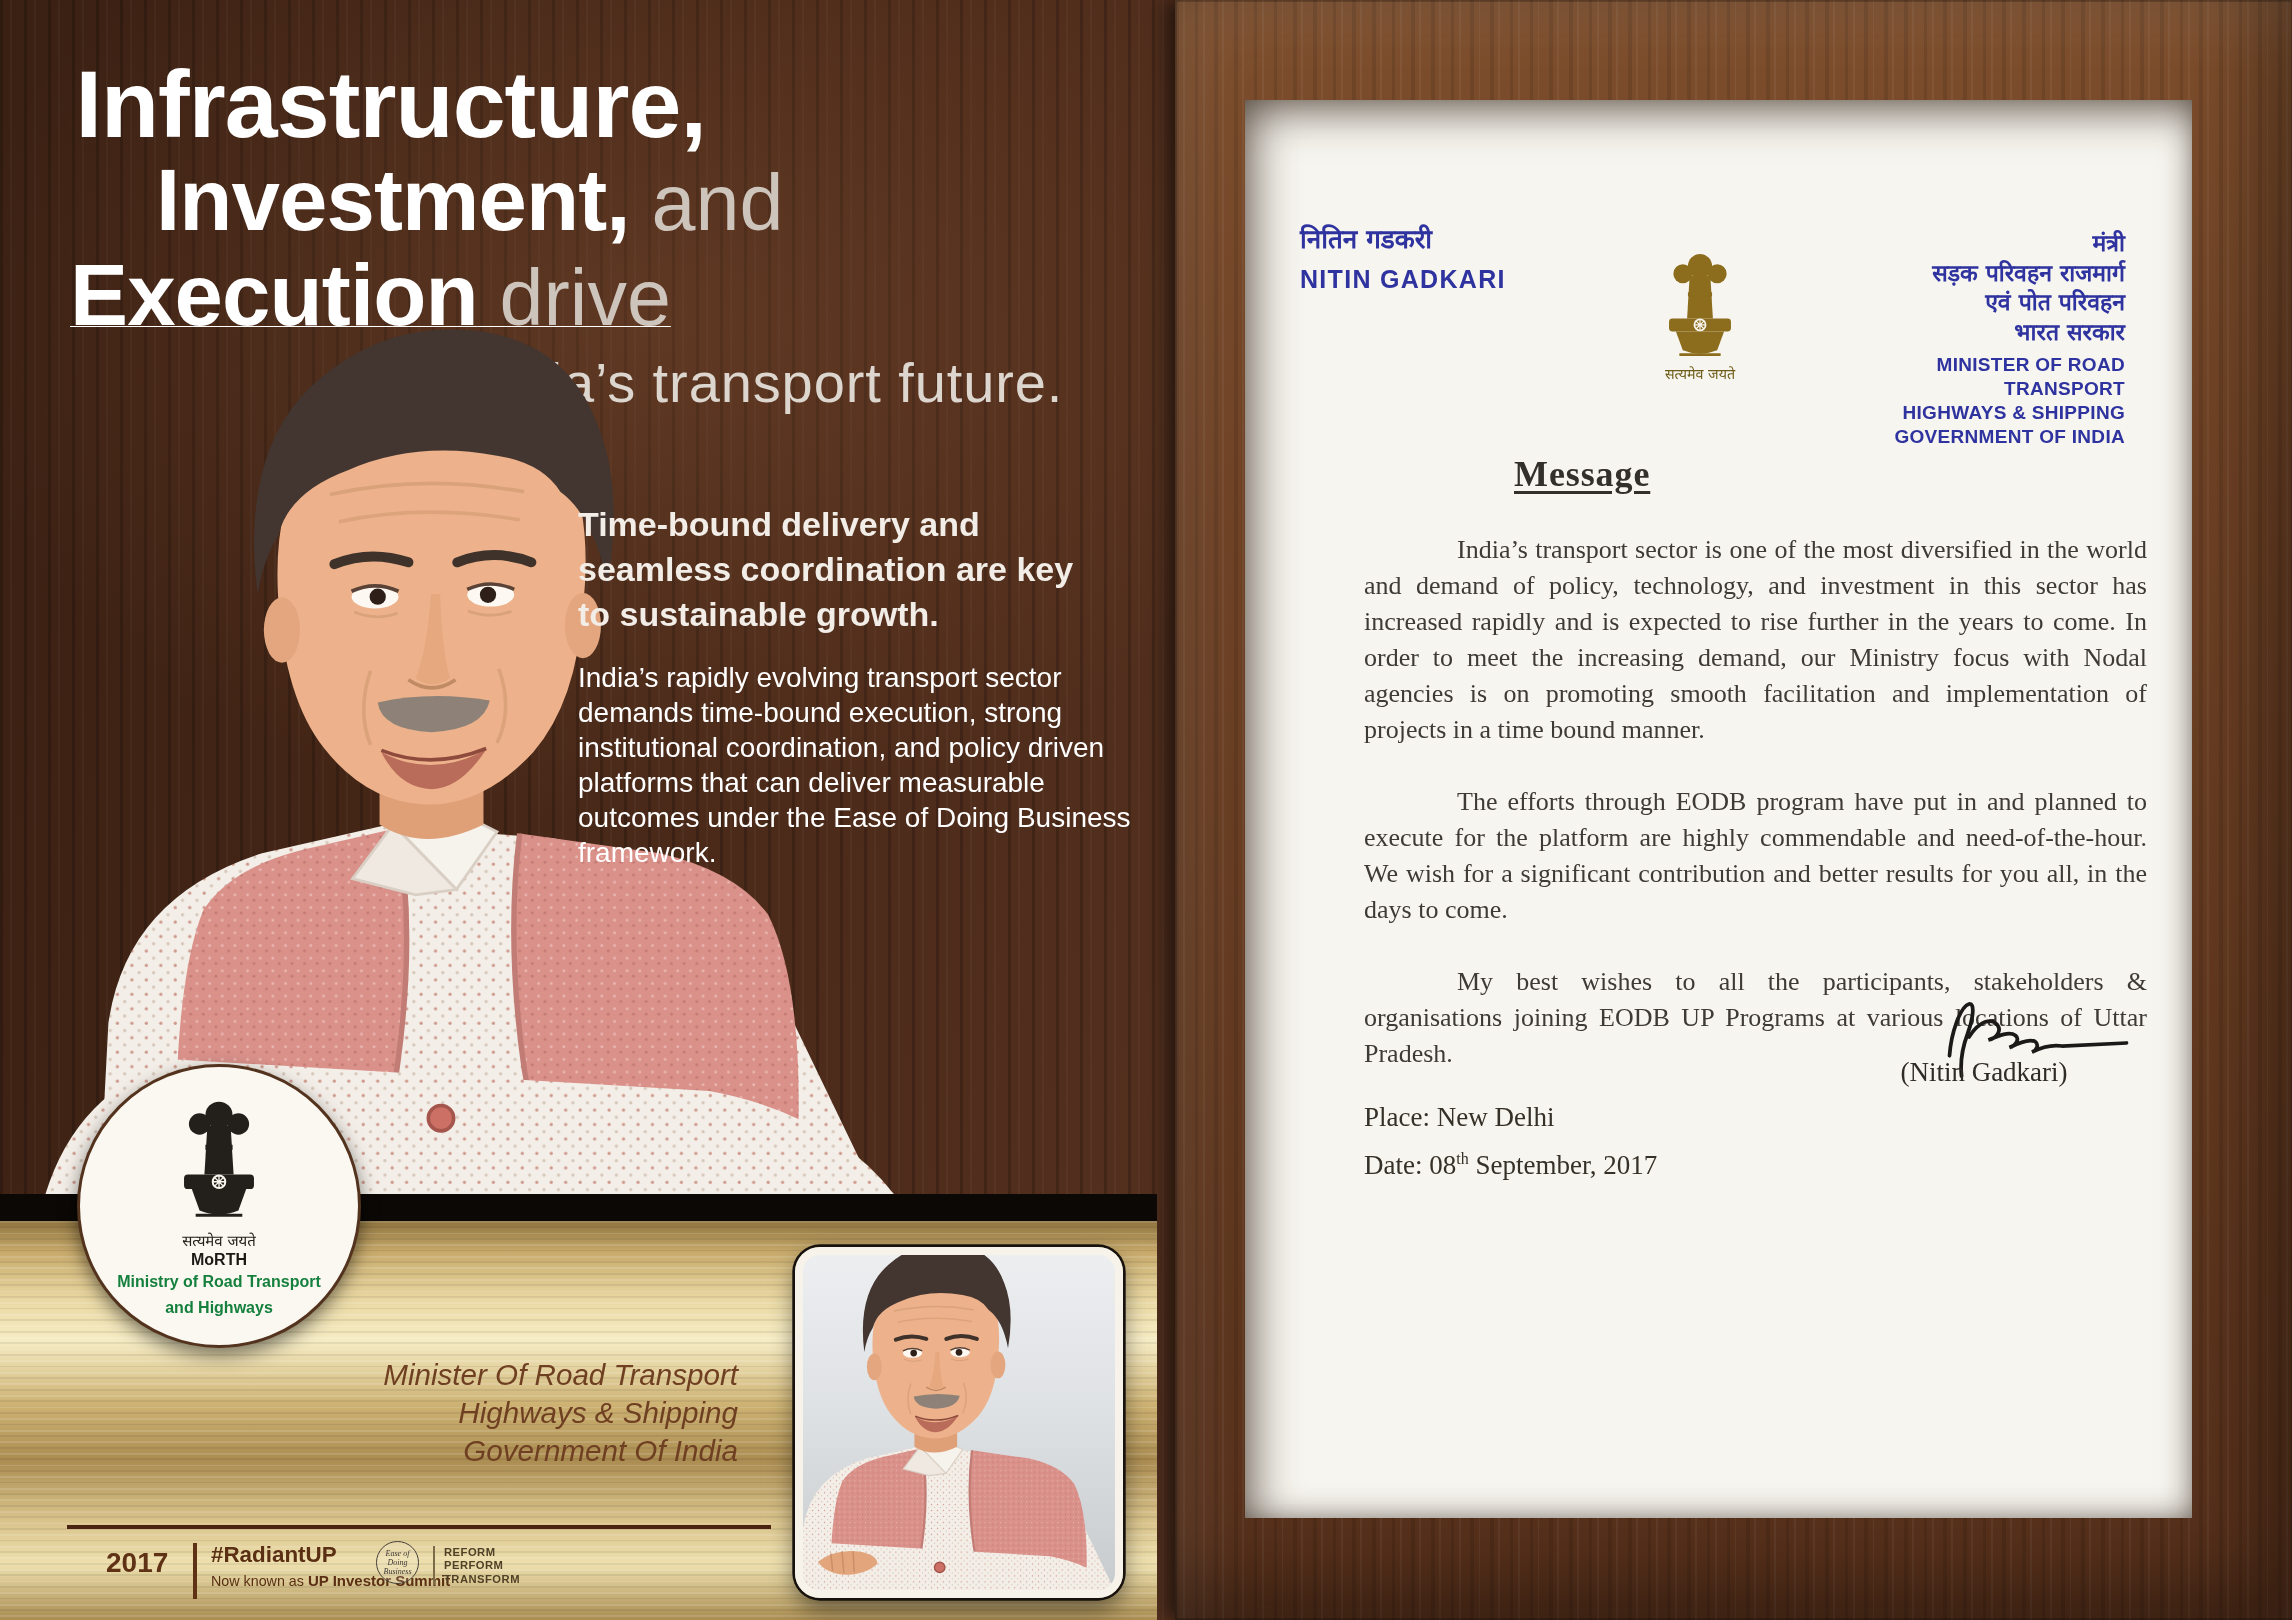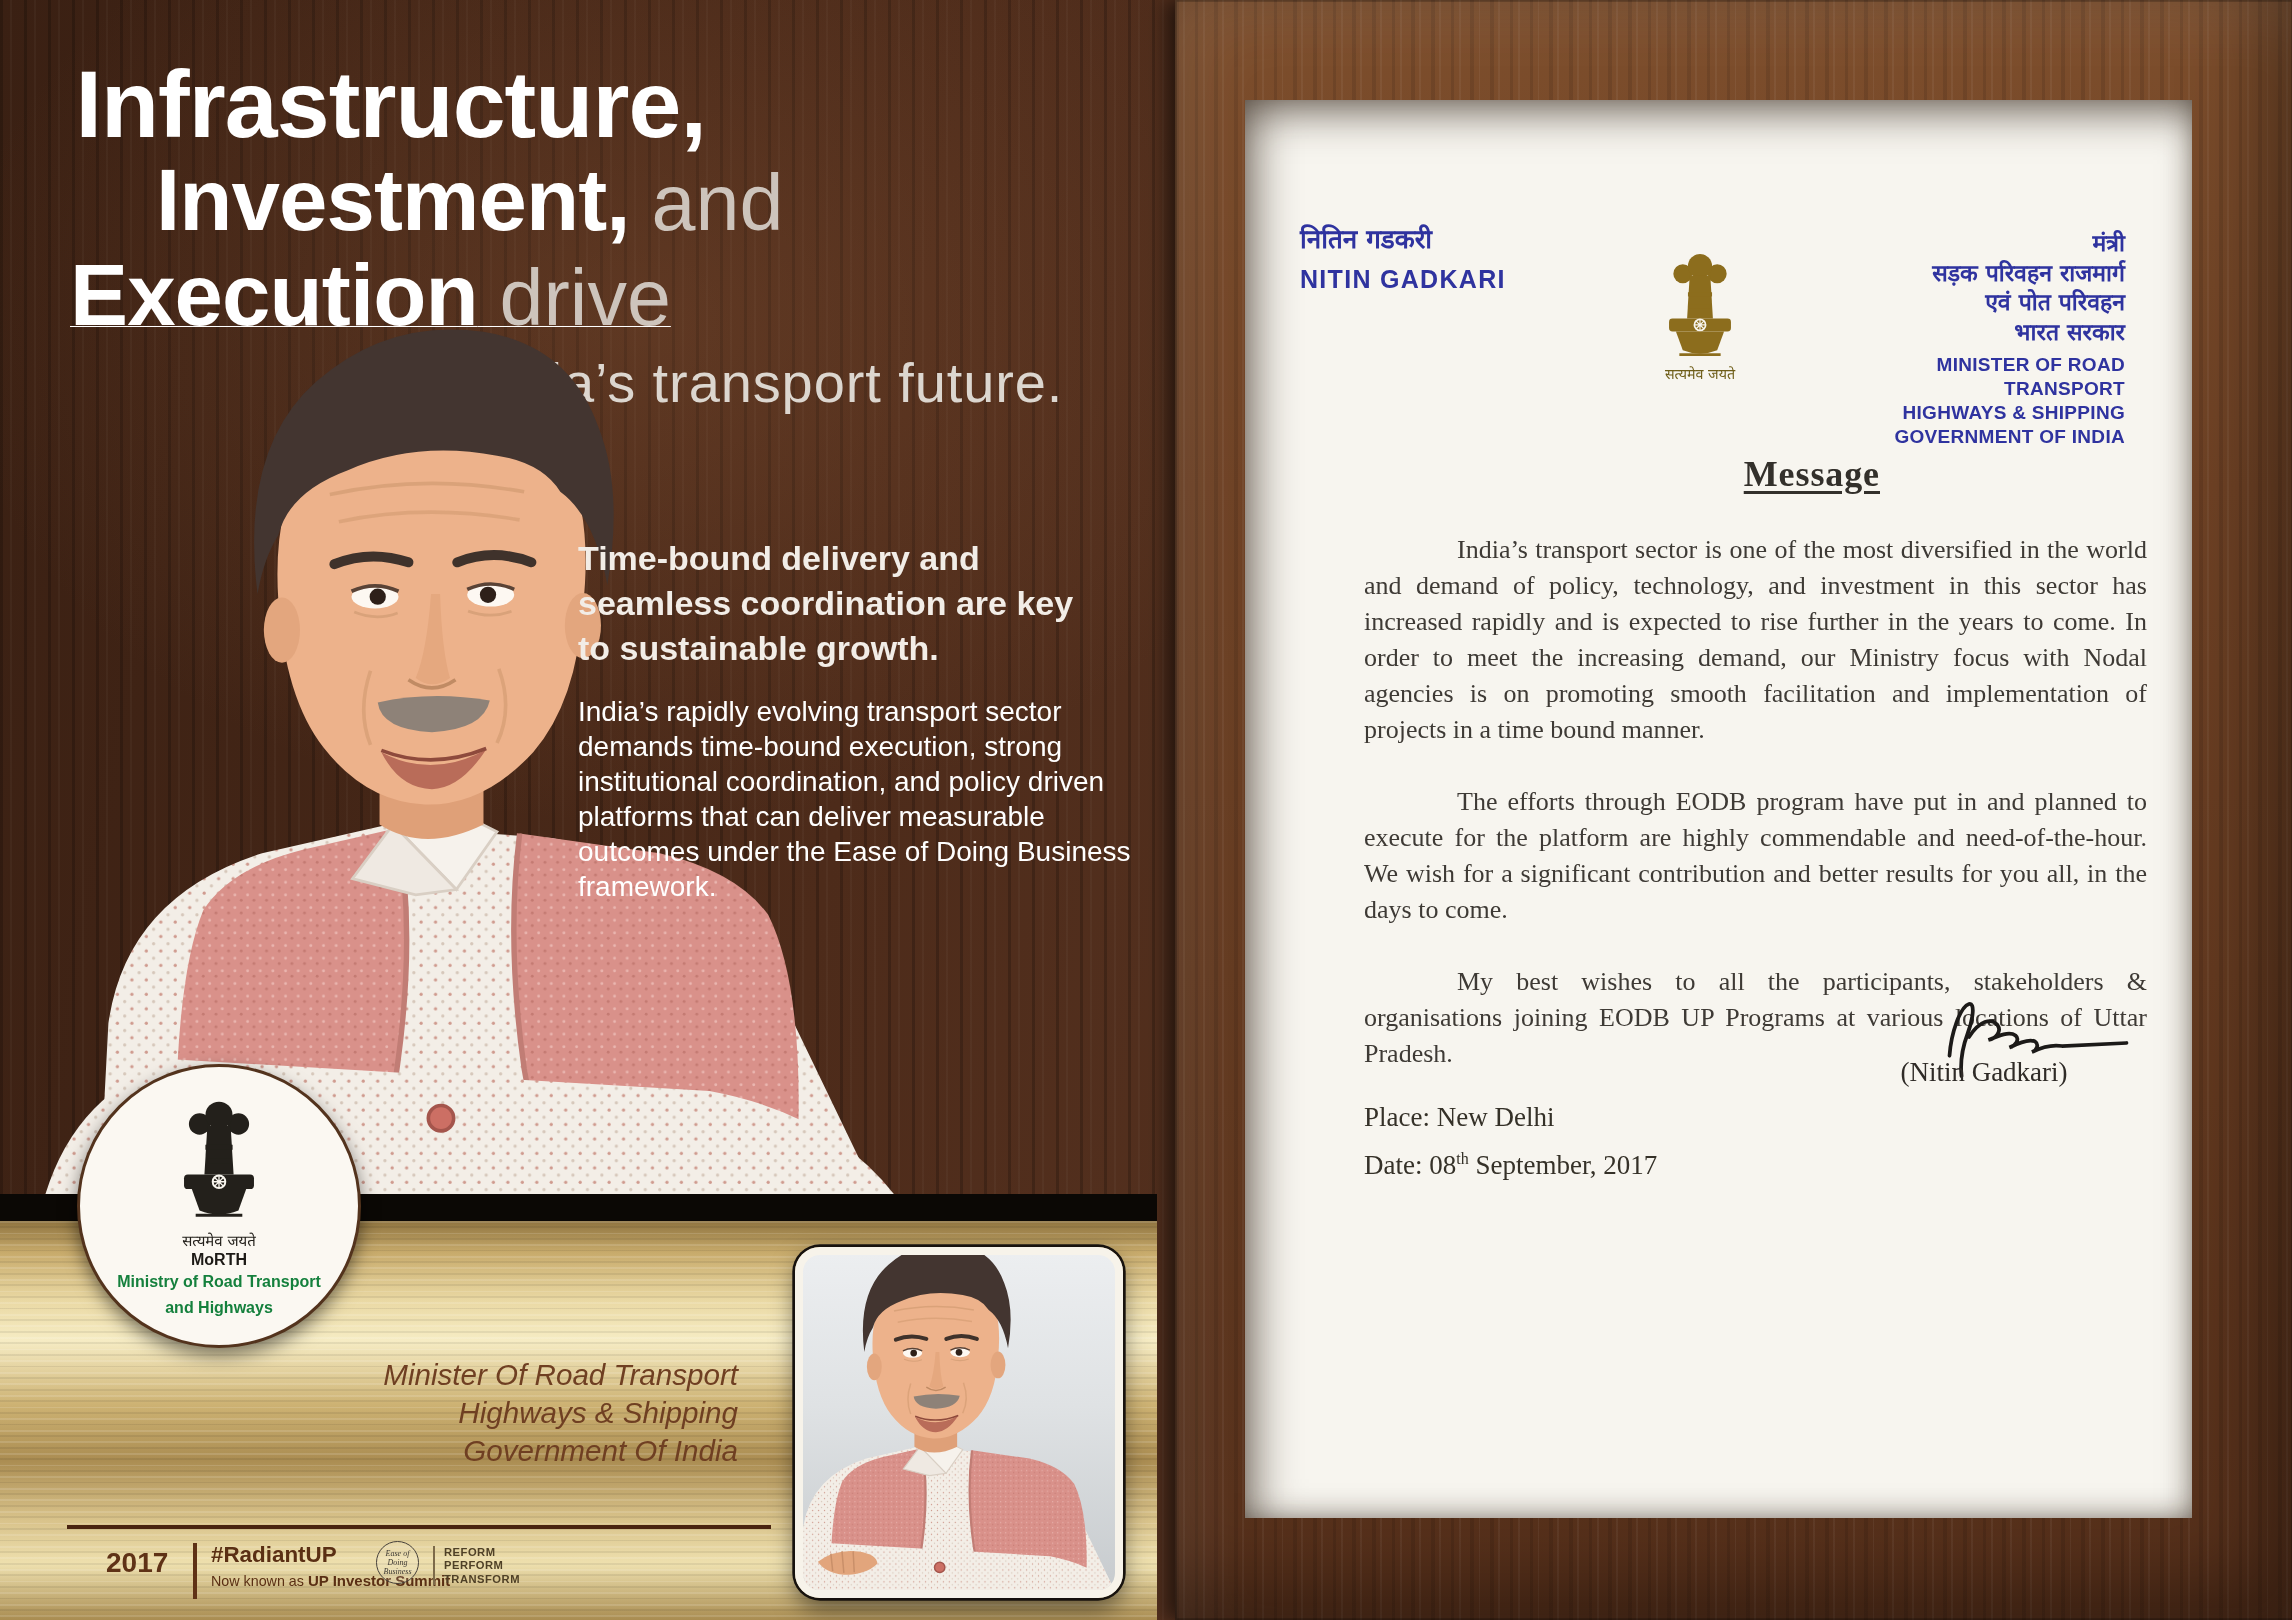--- a/index.html
+++ b/index.html
@@ -14,21 +14,21 @@
   .headline{left:70px;top:56px;width:1093px;color:#fff;line-height:1.02;}
   .hl-line{white-space:nowrap;}
   .hl1{font-size:95px;font-weight:800;margin-left:5.4px;letter-spacing:-0.9px;}
   .hl2{margin-left:86px;margin-top:3.6px;}
   .hl3{margin-top:5.4px;text-decoration:underline;}
   .hl-b{font-size:87px;font-weight:800;letter-spacing:-0.9px;}
   .hl-lt{font-size:79px;font-weight:300;color:#cdc4bc;}
   .hl4{margin-left:399px;margin-top:14.3px;font-size:56px;font-weight:300;color:#dcd6cf;letter-spacing:0.9px;}
 
   
-  .quote{left:578px;top:502px;width:582px;margin-top:34px;}
+  .quote{left:578px;top:502px;width:582px;}
   .quote-head{width:502px;font-size:34px;line-height:45px;font-weight:600;color:#f2ede7;}
   .quote-body{margin-top:23px;width:573px;font-size:28px;line-height:35px;font-weight:400;color:#ffffff;}
 
   
   .portrait{left:-18px;top:246px;width:1012px;height:949px;}
 
   
   .blackstrip{left:0;top:1194px;width:1157px;height:27px;background:#0b0805;z-index:4;}
   .goldband{left:0;top:1221px;width:1157px;height:399px;z-index:3;
     background:
@@ -72,21 +72,21 @@
   .lh-left{left:1300px;top:220px;z-index:5;color:#2f339f;}
   .lh-left-hi{font-family:"DejaVu Sans",sans-serif;font-weight:700;font-size:26px;}
   .lh-left-en{font-weight:700;font-size:25px;letter-spacing:1.3px;margin-top:9px;}
   .lh-emblem{left:1657px;top:242px;width:86px;height:122px;color:#8c6d1d;z-index:5;}
   .lh-motto{left:1621px;top:364px;width:158px;text-align:center;font-family:"DejaVu Sans",sans-serif;
     font-size:14.3px;color:#6e5d18;z-index:5;}
   .lh-right{left:1829px;top:229px;width:296px;text-align:right;color:#2f339f;z-index:5;}
   .lh-hi{font-family:"DejaVu Sans",sans-serif;font-weight:700;font-size:23px;line-height:29.6px;}
   .lh-en{font-weight:700;font-size:19px;line-height:24px;letter-spacing:0.3px;}
   .lh-en-first{margin-top:5.4px;}
-  .msg-title{left:1593px;top:453px;width:287px;text-align:right;font-family:"Liberation Serif",serif;
+  .msg-title{left:1514px;top:453px;width:287px;text-align:left;font-family:"Liberation Serif",serif;
     font-weight:700;font-size:36px;letter-spacing:0.9px;color:#33302b;text-decoration:underline;text-underline-offset:5.4px;z-index:5;}
   .letter-body{left:1364px;top:532px;width:783px;font-family:"Liberation Serif",serif;font-size:26px;
     line-height:36px;color:#3e3a35;text-align:justify;z-index:5;}
   .letter-body p{margin:0;text-indent:93px;}
   .letter-body p + p{margin-top:36px;}
   .sig-svg{left:1908px;top:992px;width:278px;height:90px;z-index:5;}
   .sig-name{left:1863px;top:1057px;width:242px;text-align:center;font-family:"Liberation Serif",serif;
     font-size:27px;color:#2f2b27;z-index:5;}
   .place-line{left:1364px;top:1102px;font-family:"Liberation Serif",serif;font-size:27px;color:#353128;z-index:5;}
   .date-line{left:1364px;top:1150px;font-family:"Liberation Serif",serif;font-size:27px;color:#353128;z-index:5;}

